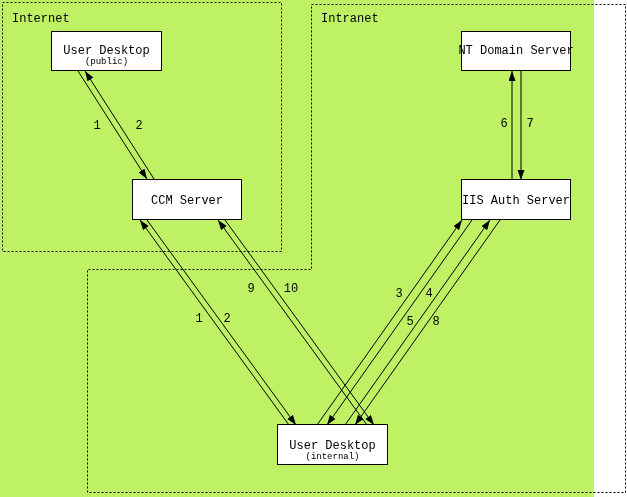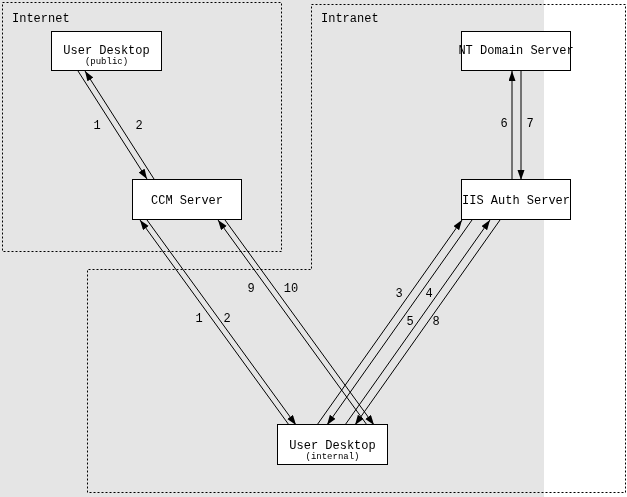--- a/index.html
+++ b/index.html
@@ -1,19 +1,19 @@
 <!DOCTYPE html>
 <html><head>
 <meta charset="utf-8">
 <style>
   html, body { margin: 0; padding: 0; background: #ffffff; }
   .stage {
     position: relative;
-    width: 544px; height: 497px;
-    background: #e5e5e5;
+    width: 594px; height: 497px;
+    background: #bef264;
     font-family: "Liberation Mono", "DejaVu Sans Mono", monospace;
     text-align: right;
   }
   svg { display: block; }
   .box { fill: #ffffff; stroke: #000000; stroke-width: 1; }
   .zone { fill: none; stroke: #000000; stroke-width: 1; stroke-dasharray: 2 2; }
   .edge { stroke: #000000; stroke-width: 1; fill: none; }
   .t12 { font-family: "Liberation Mono", "DejaVu Sans Mono", monospace; font-size: 12px; fill: #000000; }
   .t9  { font-family: "Liberation Mono", "DejaVu Sans Mono", monospace; font-size: 9px;  fill: #000000; }
   .mid { text-anchor: middle; }

